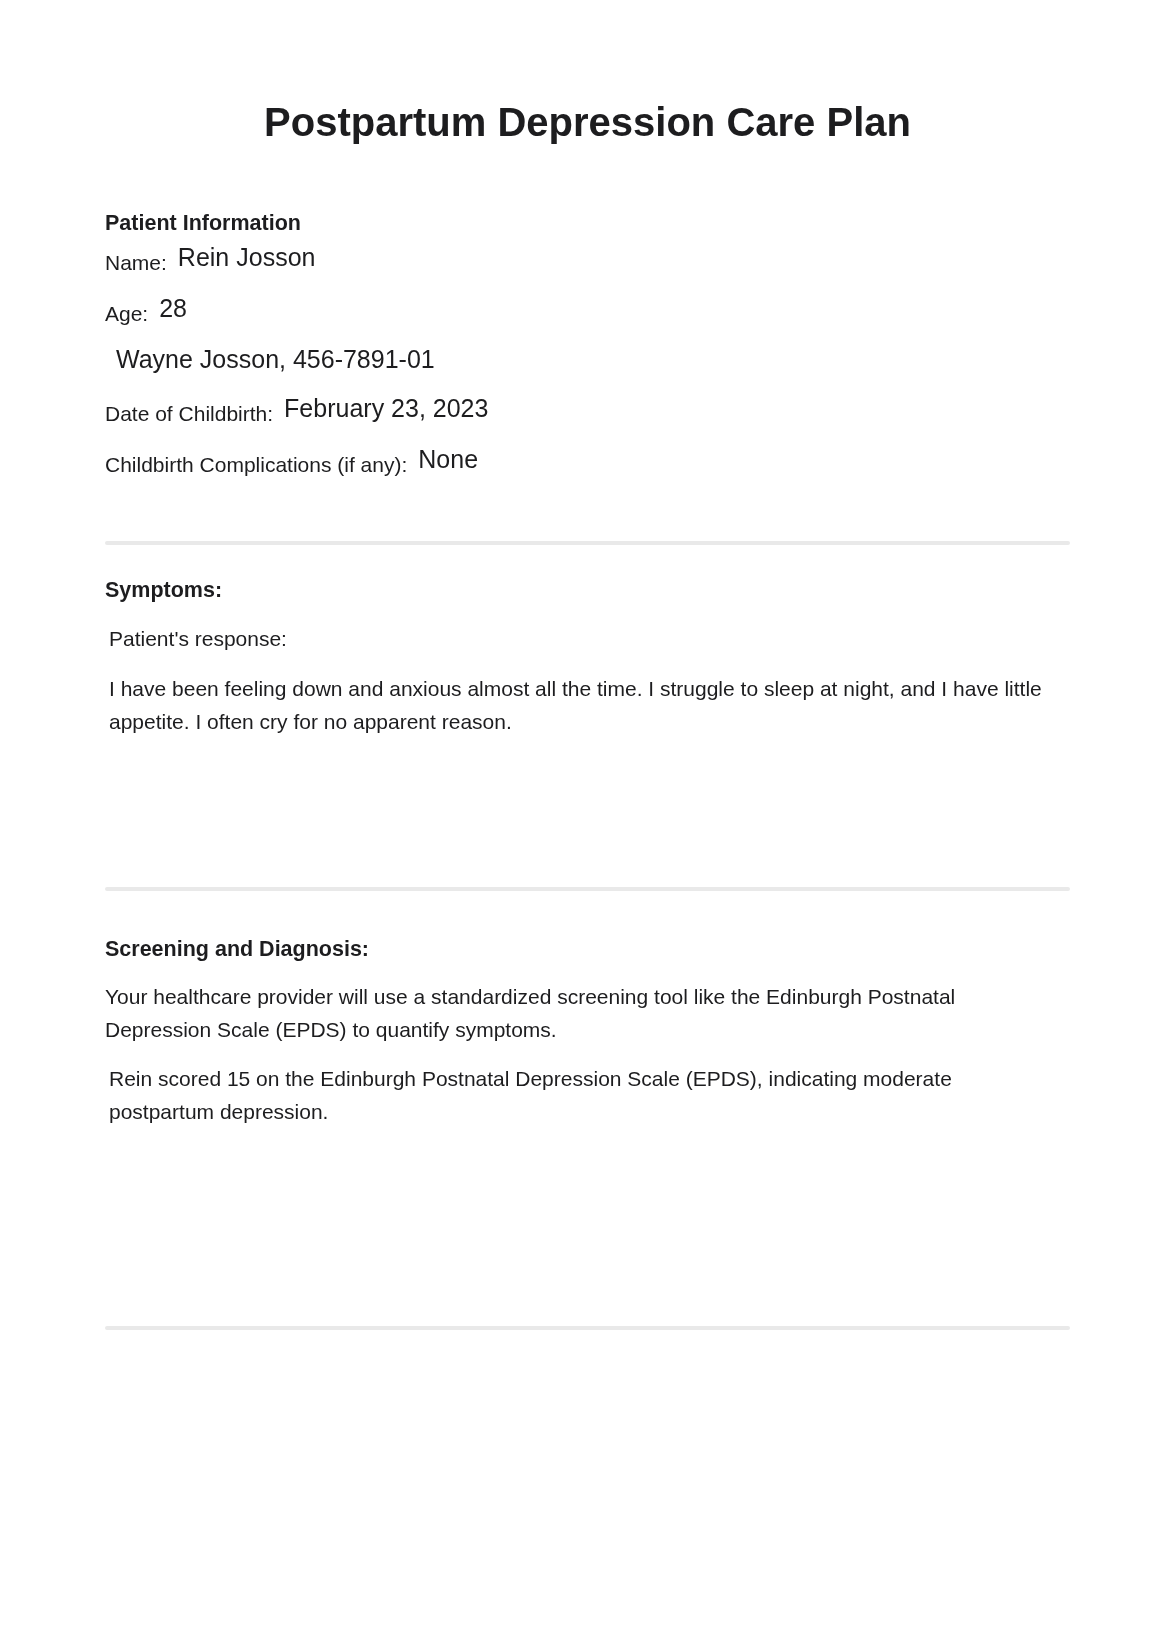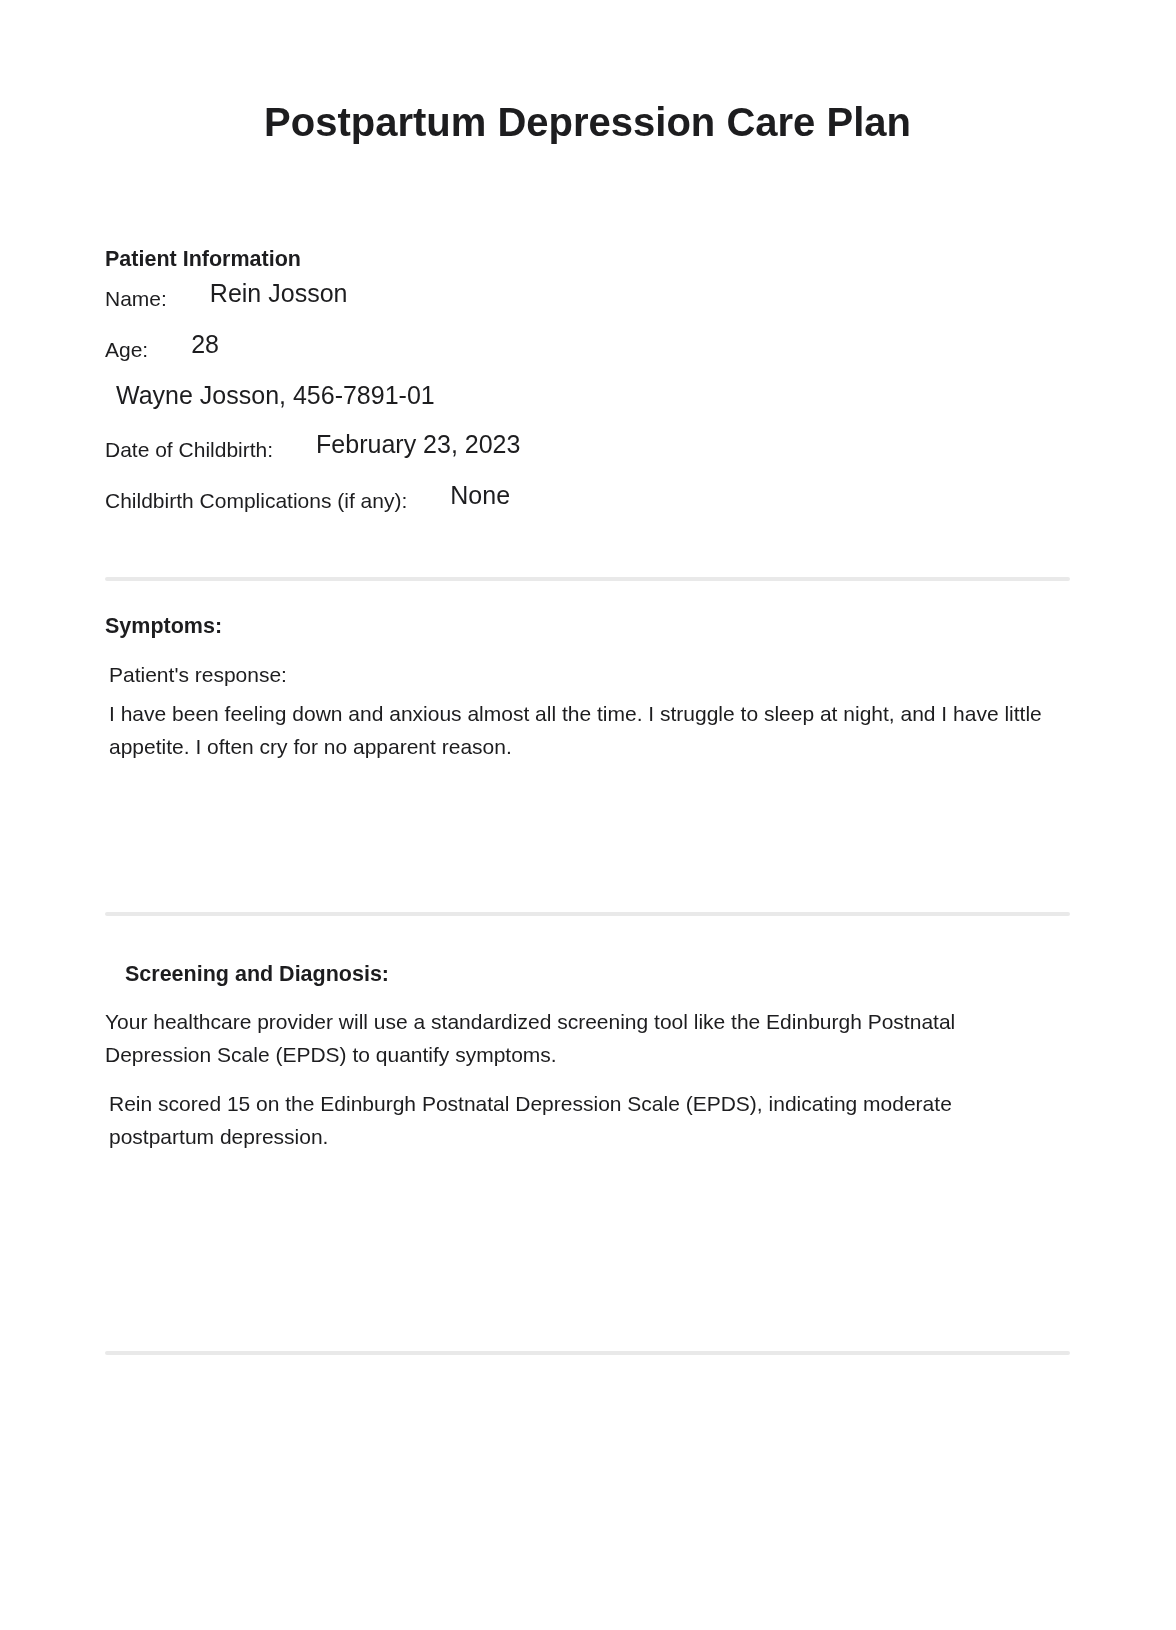--- a/index.html
+++ b/index.html
@@ -25,29 +25,28 @@
     line-height: 48px;
     font-weight: 700;
     text-align: center;
   }
   .section-heading {
     margin: 0;
     font-size: 21.5px;
     line-height: 26px;
     font-weight: 700;
   }
-  #patient-heading { margin-top: 100px; }
+  #patient-heading { margin-top: 64px; }
   .field-row {
     display: flex;
     align-items: baseline;
     margin-top: 23px;
     font-size: 21px;
     line-height: 26px;
     white-space: nowrap;
-    gap: 32px;
   }
   .field-row.first { margin-top: 12px; }
   .field-label { flex: 0 0 auto; }
   .field-value {
     margin-left: 11px;
     font-size: 25px;
     transform: translateY(-4px);
   }
   .divider {
     height: 4px;
@@ -65,22 +64,22 @@
     line-height: 33px;
     max-width: 952px;
   }
   #symptoms-prompt { margin-top: 20px; }
   .response-label {
     margin: 23px 0 2px 0;
     padding-left: 4px;
     font-size: 21px;
     line-height: 26px;
   }
-  #symptoms-response { margin-top: 9px; padding-left: 4px; }
-  #screening-heading { margin-top: 45px; margin-left: 20px; }
+  #symptoms-response { margin-top: 20px; padding-left: 4px; }
+  #screening-heading { margin-top: 45px; }
   #screening-description { margin-top: 18px; }
   #screening-result { margin-top: 16px; padding-left: 4px; }
 </style>
 </head>
 <body>
 
 <div class="page">
 
   <h1 class="doc-title">Postpartum Depression Care Plan</h1>
 

